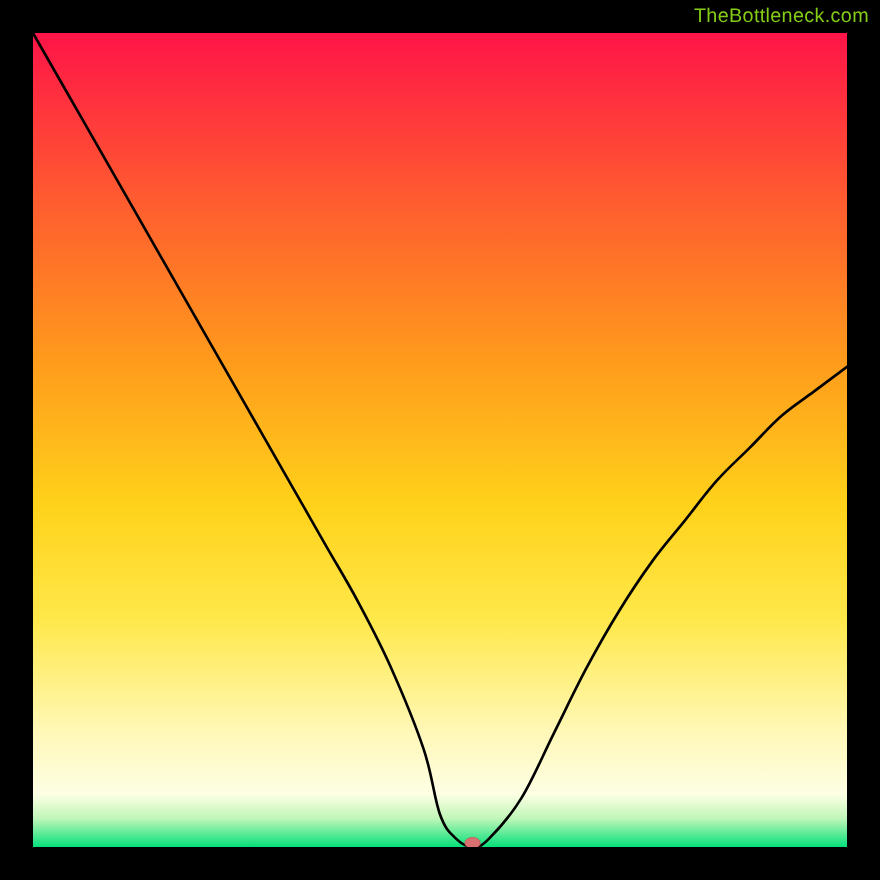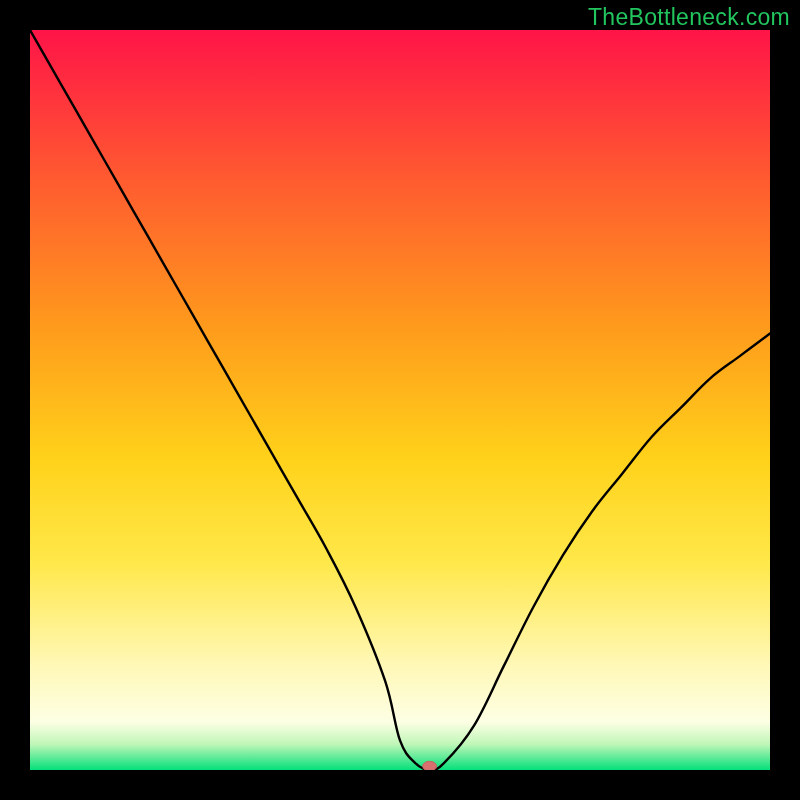--- a/index.html
+++ b/index.html
@@ -14,22 +14,22 @@
   .frame {
     position: relative;
     width: 800px;
     height: 800px;
     background: #000;
   }
   .watermark {
     position: absolute;
     top: 4px;
     right: 10px;
-    color: #22c55e;
-    font-size: 23px;
+    color: #84cc16;
+    font-size: 18px;
     font-weight: 500;
     letter-spacing: 0.3px;
     z-index: 5;
   }
   .plot-area {
     position: absolute;
     left: 30px;
     top: 30px;
     width: 740px;
     height: 740px;

